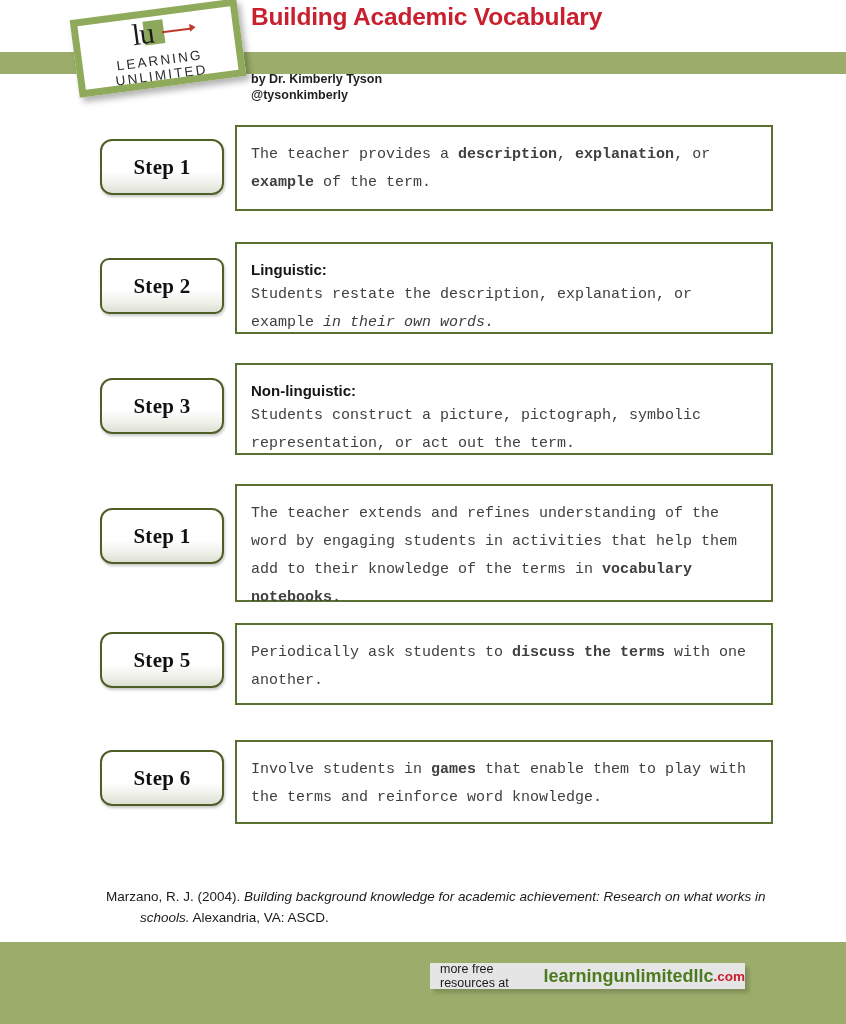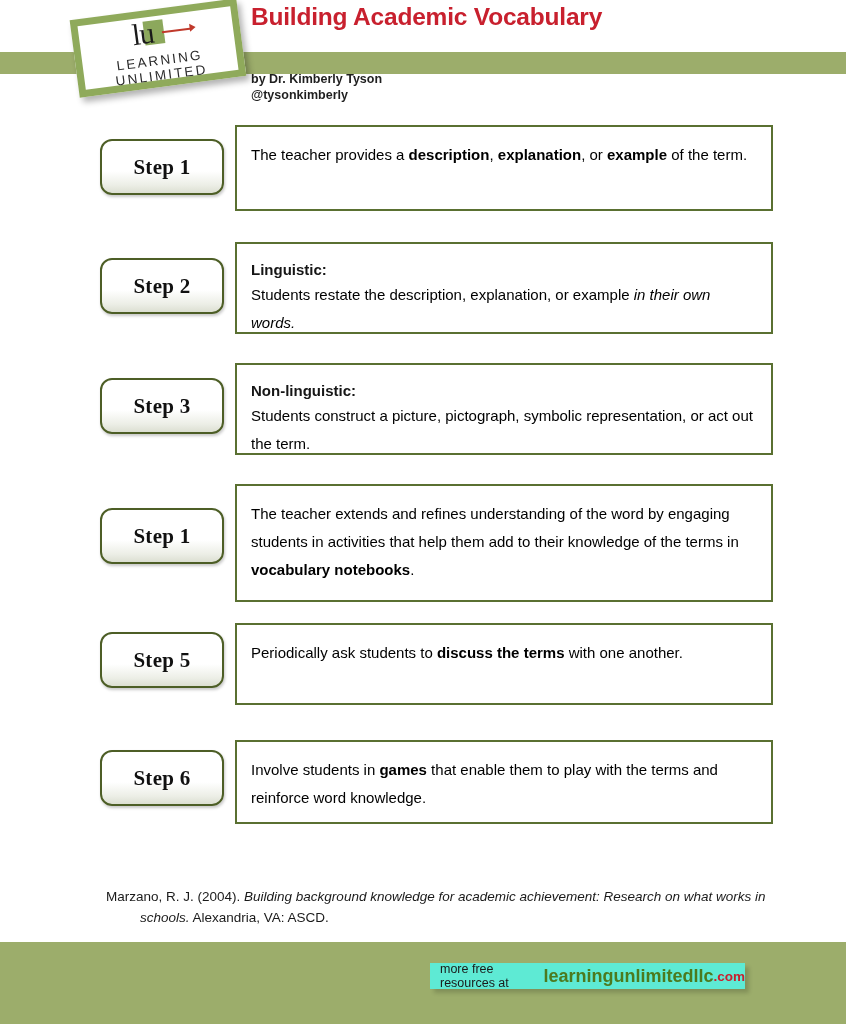--- a/index.html
+++ b/index.html
@@ -152,23 +152,23 @@
   .content-box {
     position: absolute;
     left: 235px;
     width: 538px;
     border: 2.2px solid #5a7031;
     background: #ffffff;
     box-sizing: border-box;
     padding: 14px 14px 12px 14px;
   }
   .ctext {
-    font-family: Liberation Sans, sans-serif;
+    font-family: Liberation Mono, monospace;
     font-size: 15px;
-    color: #000000;
+    color: #404040;
     line-height: 28px;
   }
   .ctext b { font-weight: bold; }
   .ctext i { font-style: italic; }
   .lead {
     font-family: "Liberation Sans", sans-serif;
     font-size: 15px;
     font-weight: bold;
     color: #161616;
     line-height: 23px;
@@ -194,21 +194,21 @@
     position: absolute;
     left: 0; top: 942px;
     width: 846px; height: 82px;
     background: #9cad6b;
   }
   #footer-pill {
     position: absolute;
     left: 430px; top: 963px;
     width: 315px;
     height: 26px;
-    background: #5eead4;
+    background: #e5e5e5;
     box-shadow: 4px 4px 4px rgba(0,0,0,0.17);
     display: flex;
     align-items: center;
     padding-left: 10px;
     box-sizing: border-box;
   }
   #footer-pill .pre {
     font-size: 12.5px;
     color: #1a1a1a;
   }
@@ -257,21 +257,21 @@
 <div id="steps">
     <div class="step-row" style="top: 5px;">
       <div class="badge" style="top: 14px;">
         <span class="badge-label">Step 1</span>
       </div>
       <div class="content-box" style="top: 0px; height: 86px;">
         <div class="ctext"><span>The teacher provides a </span><b>description</b><span>, </span><b>explanation</b><span>, or </span><b>example</b><span> of the term.</span></div>
       </div>
     </div>
     <div class="step-row" style="top: 122px;">
-      <div class="badge" style="top: 16px;">
+      <div class="badge" style="top: 16px; border-radius: 9px;">
         <span class="badge-label">Step 2</span>
       </div>
       <div class="content-box" style="top: 0px; height: 92px;">
         <span class="lead">Linguistic:</span>
         <div class="ctext"><span>Students restate the description, explanation, or example </span><i>in their own words.</i></div>
       </div>
     </div>
     <div class="step-row" style="top: 243px;">
       <div class="badge" style="top: 15px;">
         <span class="badge-label">Step 3</span>

